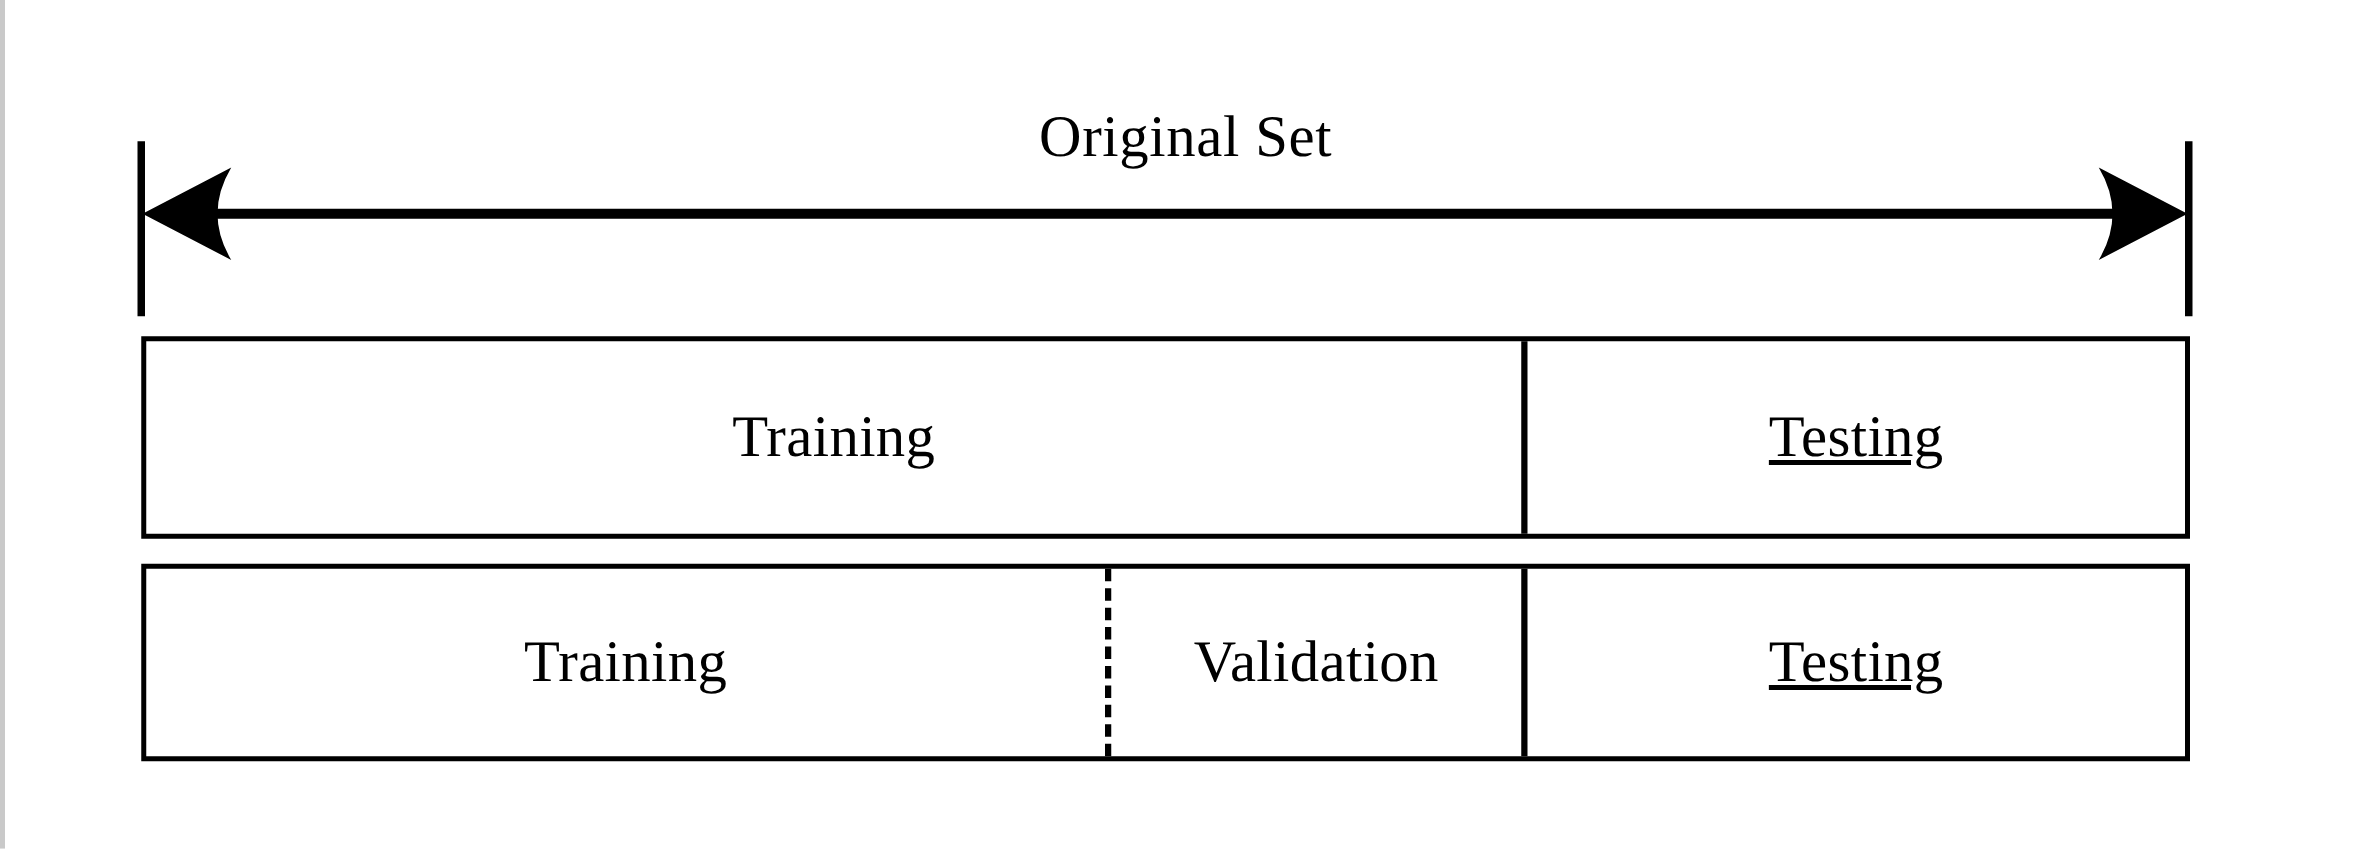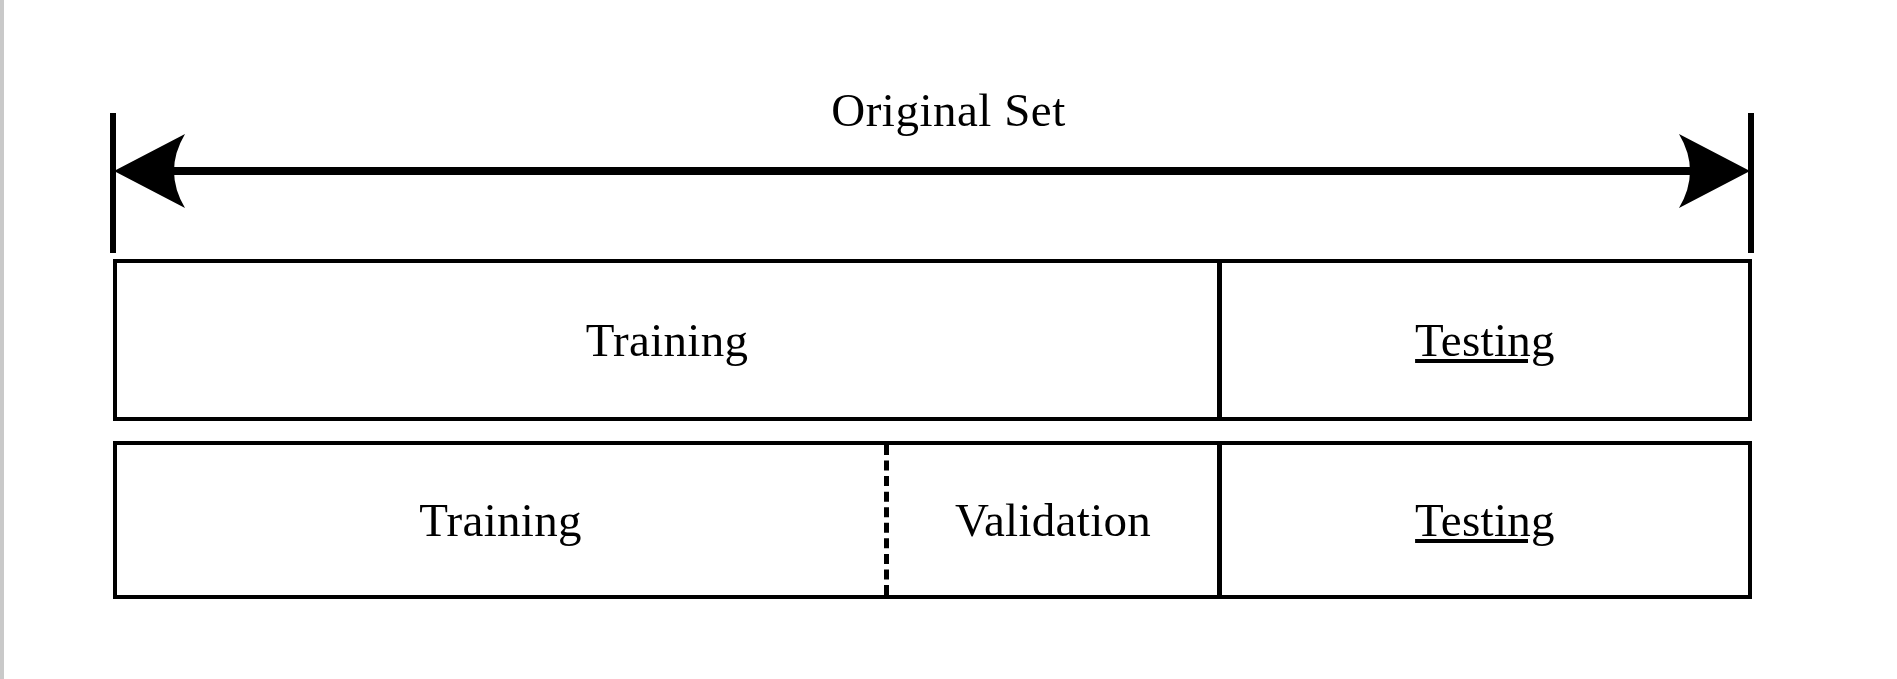--- a/index.html
+++ b/index.html
@@ -75,20 +75,21 @@
   .split-row {
     position: absolute;
     left: 113px;
     width: 1639px;
     box-sizing: border-box;
     border: 4px solid #000000;
     background: #ffffff;
     display: flex;
     flex-direction: row;
     align-items: stretch;
+    margin-top: 10px;
   }
   #row-original { top: 259px; height: 162px; }
   #row-split    { top: 441px; height: 158px; }
 
   .segment {
     position: relative;
     display: flex;
     align-items: center;
     justify-content: center;
     box-sizing: border-box;

